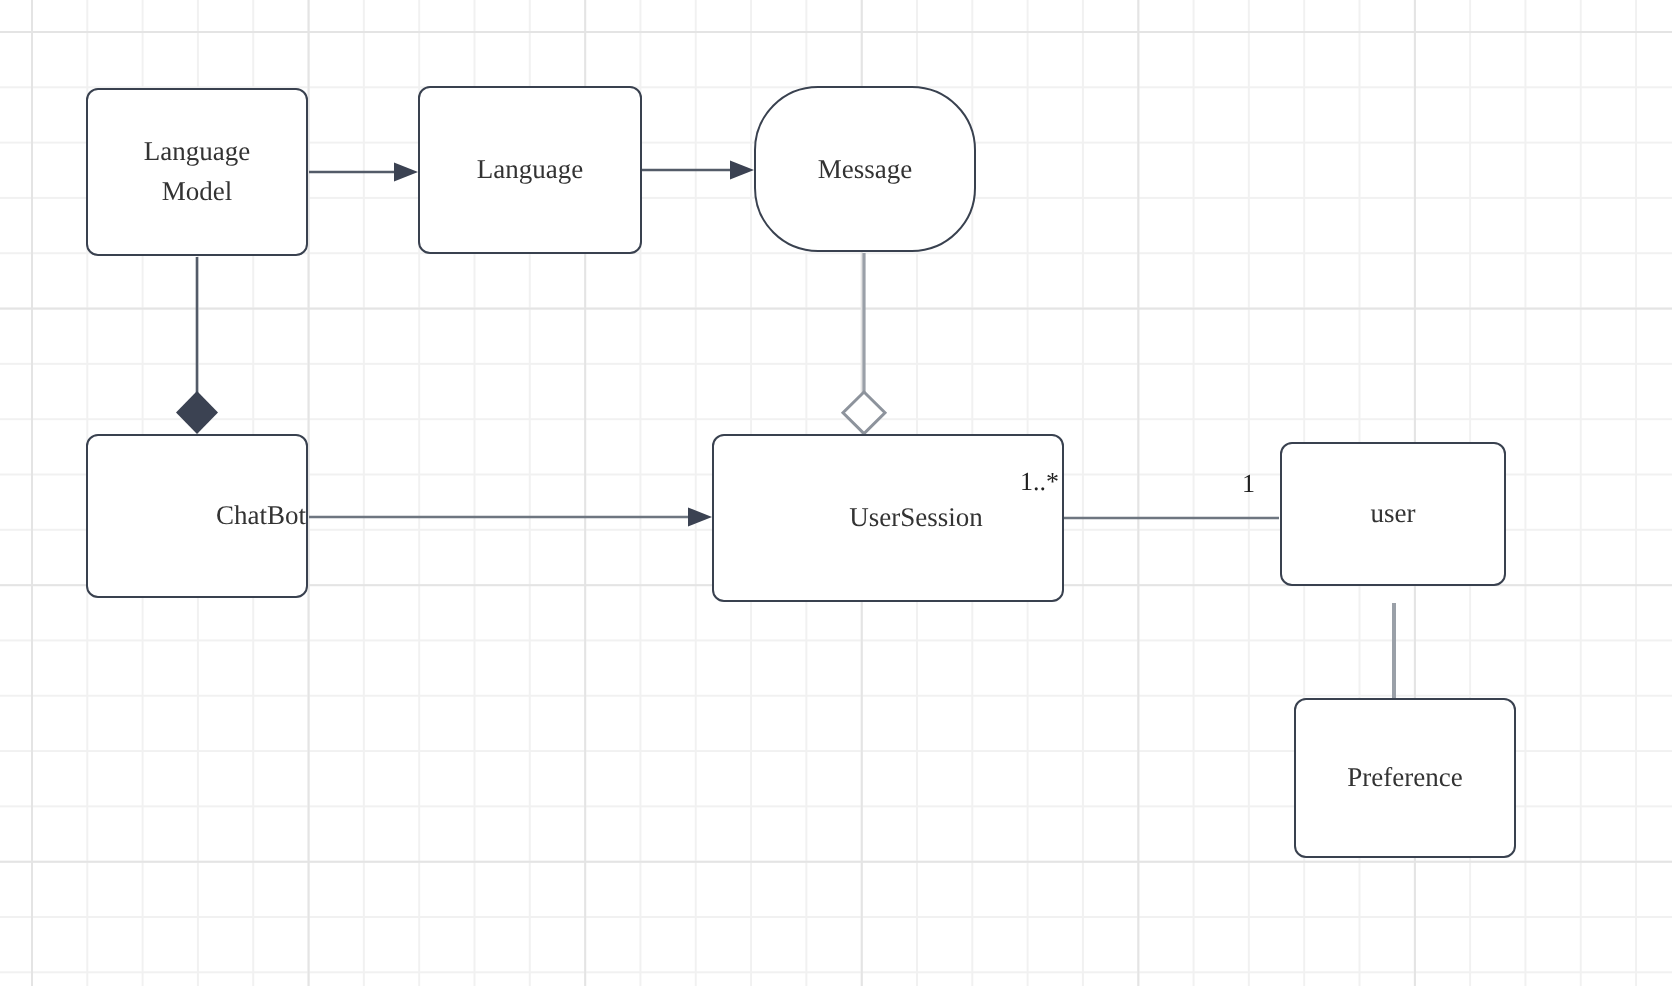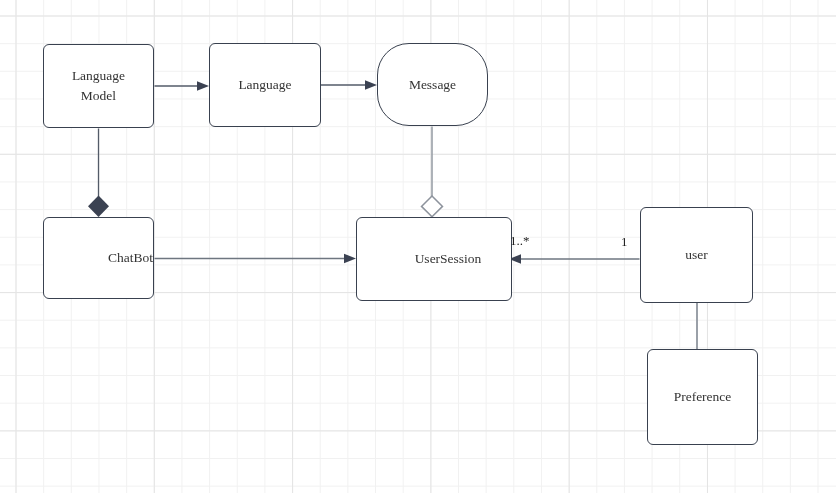--- a/index.html
+++ b/index.html
@@ -32,23 +32,23 @@
     text-align:center;
   }
   .node-label{
     font-size:13.5px;color:#333333;line-height:1.45;
     white-space:pre-line;
   }
   .node-language-model{left:43px;top:44px;width:111px;height:84px;}
   .node-response{left:209px;top:43px;width:112px;height:84px;}
   .node-message{left:377px;top:43px;width:111px;height:83px;border-radius:32px;}
   .node-chatbot{left:43px;top:217px;width:111px;height:82px;justify-content:flex-end;}
-  .node-user-session{left:356px;top:217px;width:156px;height:84px;padding-left:28px;}
-  .node-user{left:640px;top:207px;width:113px;height:96px;}
-  .node-preference{left:647px;top:349px;width:111px;height:96px;}
+  .node-user-session{left:356px;top:217px;width:176px;height:84px;padding-left:28px;}
+  .node-user{left:640px;top:221px;width:113px;height:72px;}
+  .node-preference{left:647px;top:349px;width:111px;height:80px;}
   .mult-label{
     position:absolute;font-size:13px;color:#1f1f1f;
   }
   .mult-target{left:510px;top:233px;}
   .mult-source{left:621px;top:234px;}
 </style>
 </head>
 <body>
 
 <div class="canvas">

